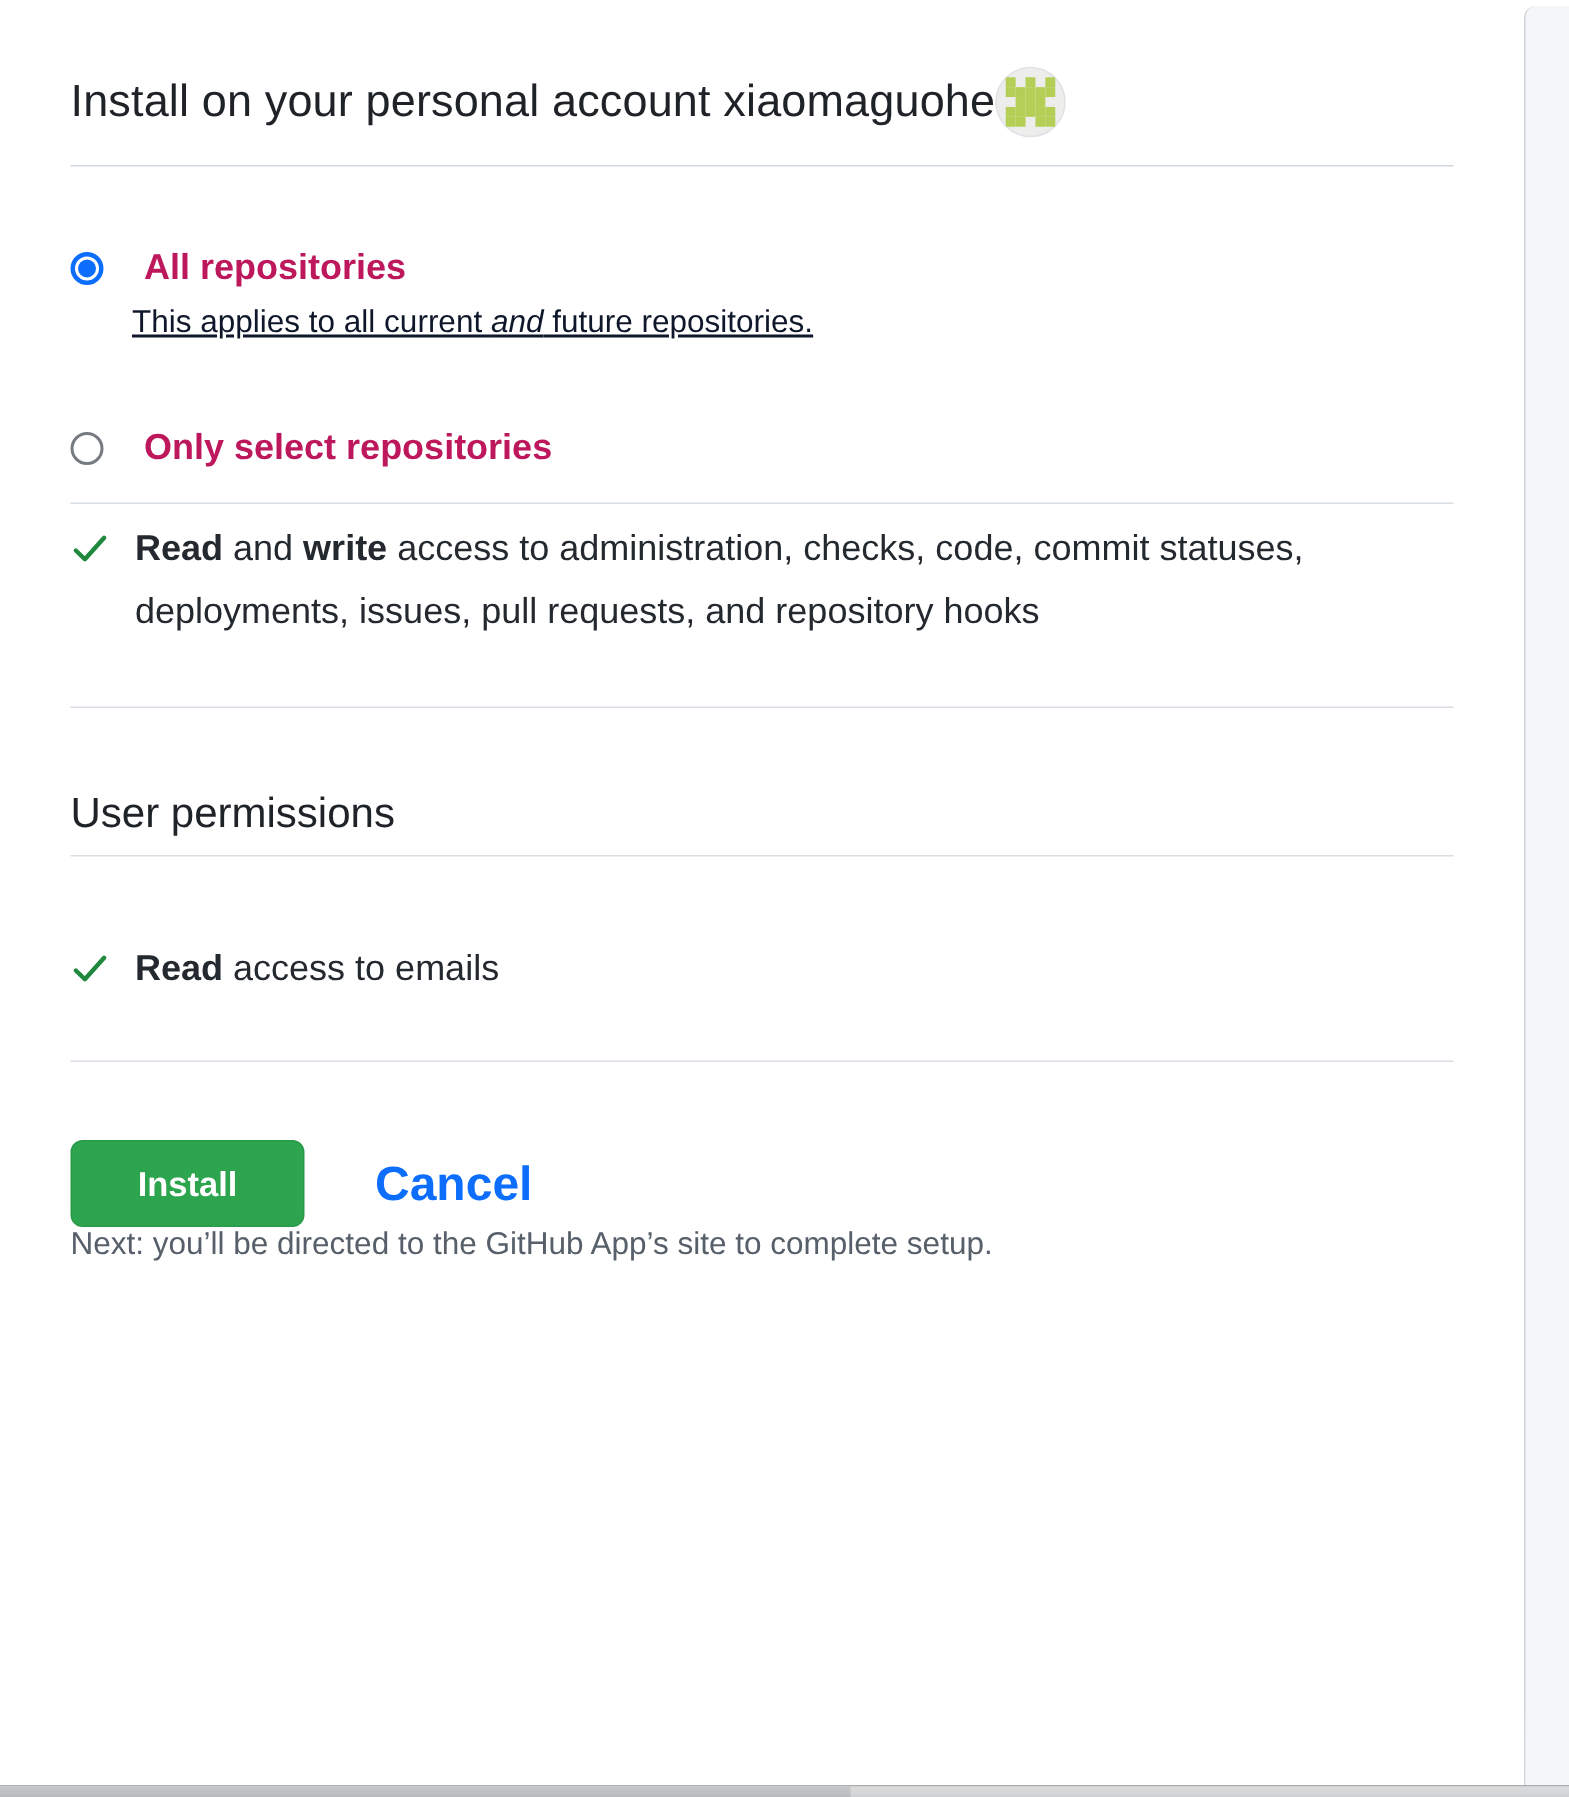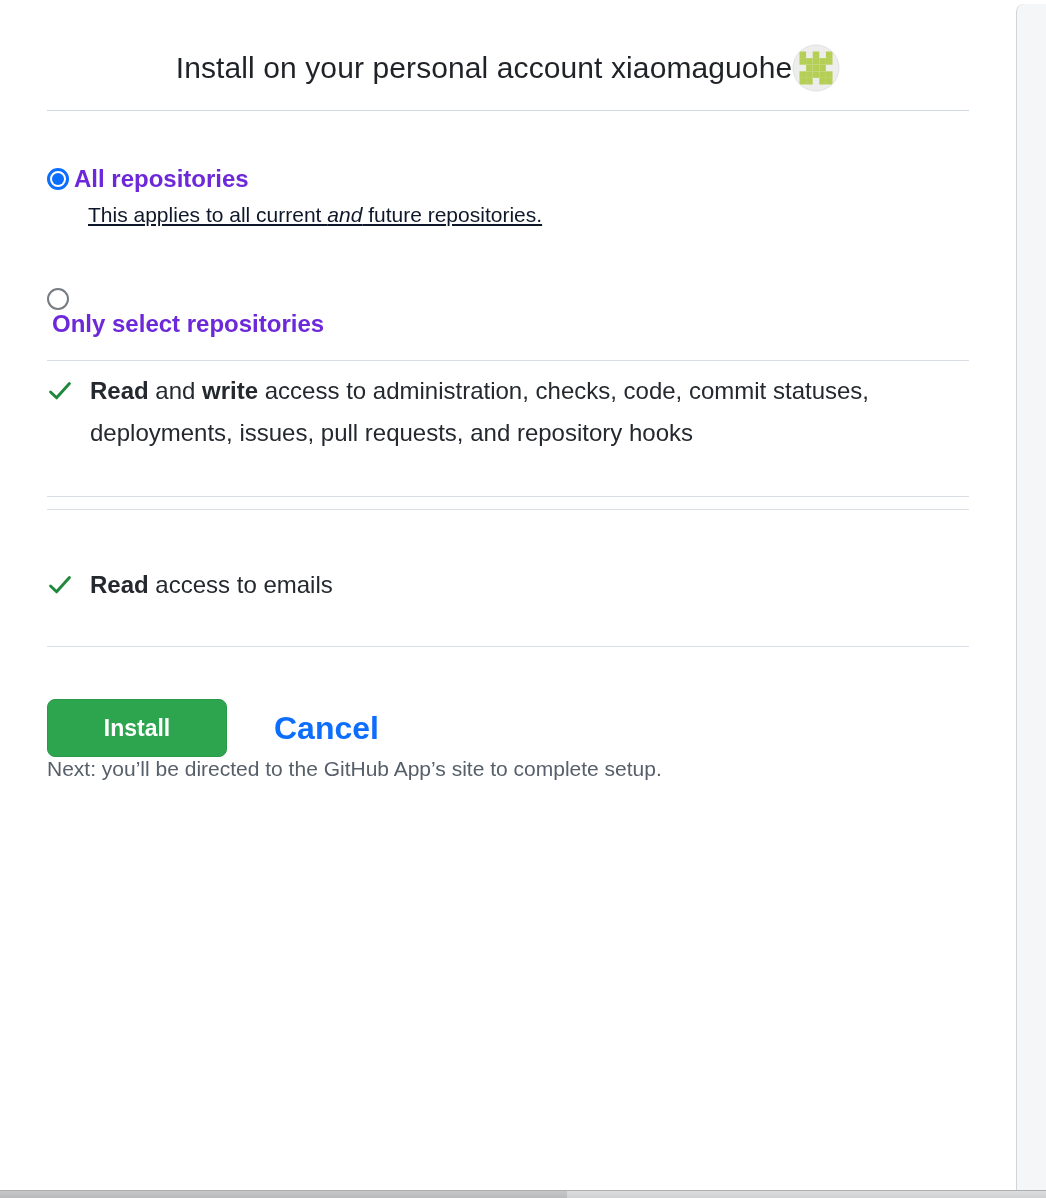--- a/index.html
+++ b/index.html
@@ -15,21 +15,21 @@
     position: absolute;
     left: 0; top: 0;
     width: 1016px;
     padding: 0 47px;
   }
   .title-row {
     margin-top: 44px;
     height: 48px;
     display: flex;
     align-items: center;
-    justify-content: center;
+    justify-content: flex-start;
   }
   .page-title {
     font-size: 30px;
     font-weight: 400;
     color: #1f2328;
     letter-spacing: 0.1px;
   }
   .avatar {
     width: 48px; height: 48px;
     display: inline-block;
@@ -42,44 +42,44 @@
   }
   hr.hr-header { margin-top: 18px; }
   hr.hr-light { border-top-color: #d8dee4; }
 
   .radio-row {
     display: flex;
     align-items: flex-start;
     cursor: pointer;
   }
   .radio-row-1 { margin-top: 54px; }
-  .radio-row-2 { margin-top: 58px; flex-direction: column; }
+  .radio-row-2 { margin-top: 58px; }
   .radio-circle {
     width: 22px; height: 22px;
     border-radius: 50%;
     margin-top: 3px;
     flex: 0 0 auto;
     position: relative;
   }
   .radio-circle.unchecked { border: 2px solid #767b81; background: #fff; }
   .radio-circle.checked { border: 3px solid #0d6efd; background: #fff; }
   .radio-circle.checked::after {
     content: "";
     position: absolute;
     left: 50%; top: 50%;
     width: 12px; height: 12px;
     transform: translate(-50%, -50%);
     border-radius: 50%;
     background: #0d6efd;
   }
   .radio-label {
-    margin-left: 5px;
+    margin-left: 27px;
     font-size: 24px;
     font-weight: 700;
-    color: #6d28d9;
+    color: #be185d;
   }
   .radio-desc {
     margin-left: 41px;
     margin-top: 10px;
     font-size: 21px;
     color: #0f172a;
     text-decoration: underline;
   }
   .radio-desc em { font-style: italic; }
 
@@ -126,21 +126,21 @@
   .actions-row {
     margin-top: 52px;
     display: flex;
     align-items: center;
   }
   .install-button {
     background: #2da44e;
     color: #ffffff;
     border: 1px solid #2a9a49;
     border-radius: 8px;
-    width: 180px;
+    width: 156px;
     height: 58px;
     font-family: "Liberation Sans", sans-serif;
     font-size: 23px;
     font-weight: 600;
     cursor: pointer;
   }
   .cancel-link {
     margin-left: 47px;
     font-size: 32px;
     font-weight: 600;
@@ -237,20 +237,21 @@
 
   <div class="perm-item perm-item-2">
     <svg class="check-icon" viewBox="0 0 16 16" fill="none">
       <path d="M2.2 8.6 L5.9 12.2 L13.8 3.4" stroke="#1f883d" stroke-width="1.8" stroke-linecap="round" stroke-linejoin="round"></path>
     </svg>
     <p class="perm-text"><b>Read</b><span> and </span><b>write</b><span> access to administration, checks, code, commit statuses, deployments, issues, pull requests, and repository hooks</span></p>
   </div>
 
   <hr class="divider hr-light hr-after-perms">
 
+  <h2 class="section-heading user-perms-heading">User permissions</h2>
   <hr class="divider hr-light hr-after-userdesc">
 
   <div class="perm-item perm-item-1">
     <svg class="check-icon" viewBox="0 0 16 16" fill="none">
       <path d="M2.2 8.6 L5.9 12.2 L13.8 3.4" stroke="#1f883d" stroke-width="1.8" stroke-linecap="round" stroke-linejoin="round"></path>
     </svg>
     <p class="perm-text"><b>Read</b><span> access to emails</span></p>
   </div>
 
   <hr class="divider hr-light hr-after-email">

